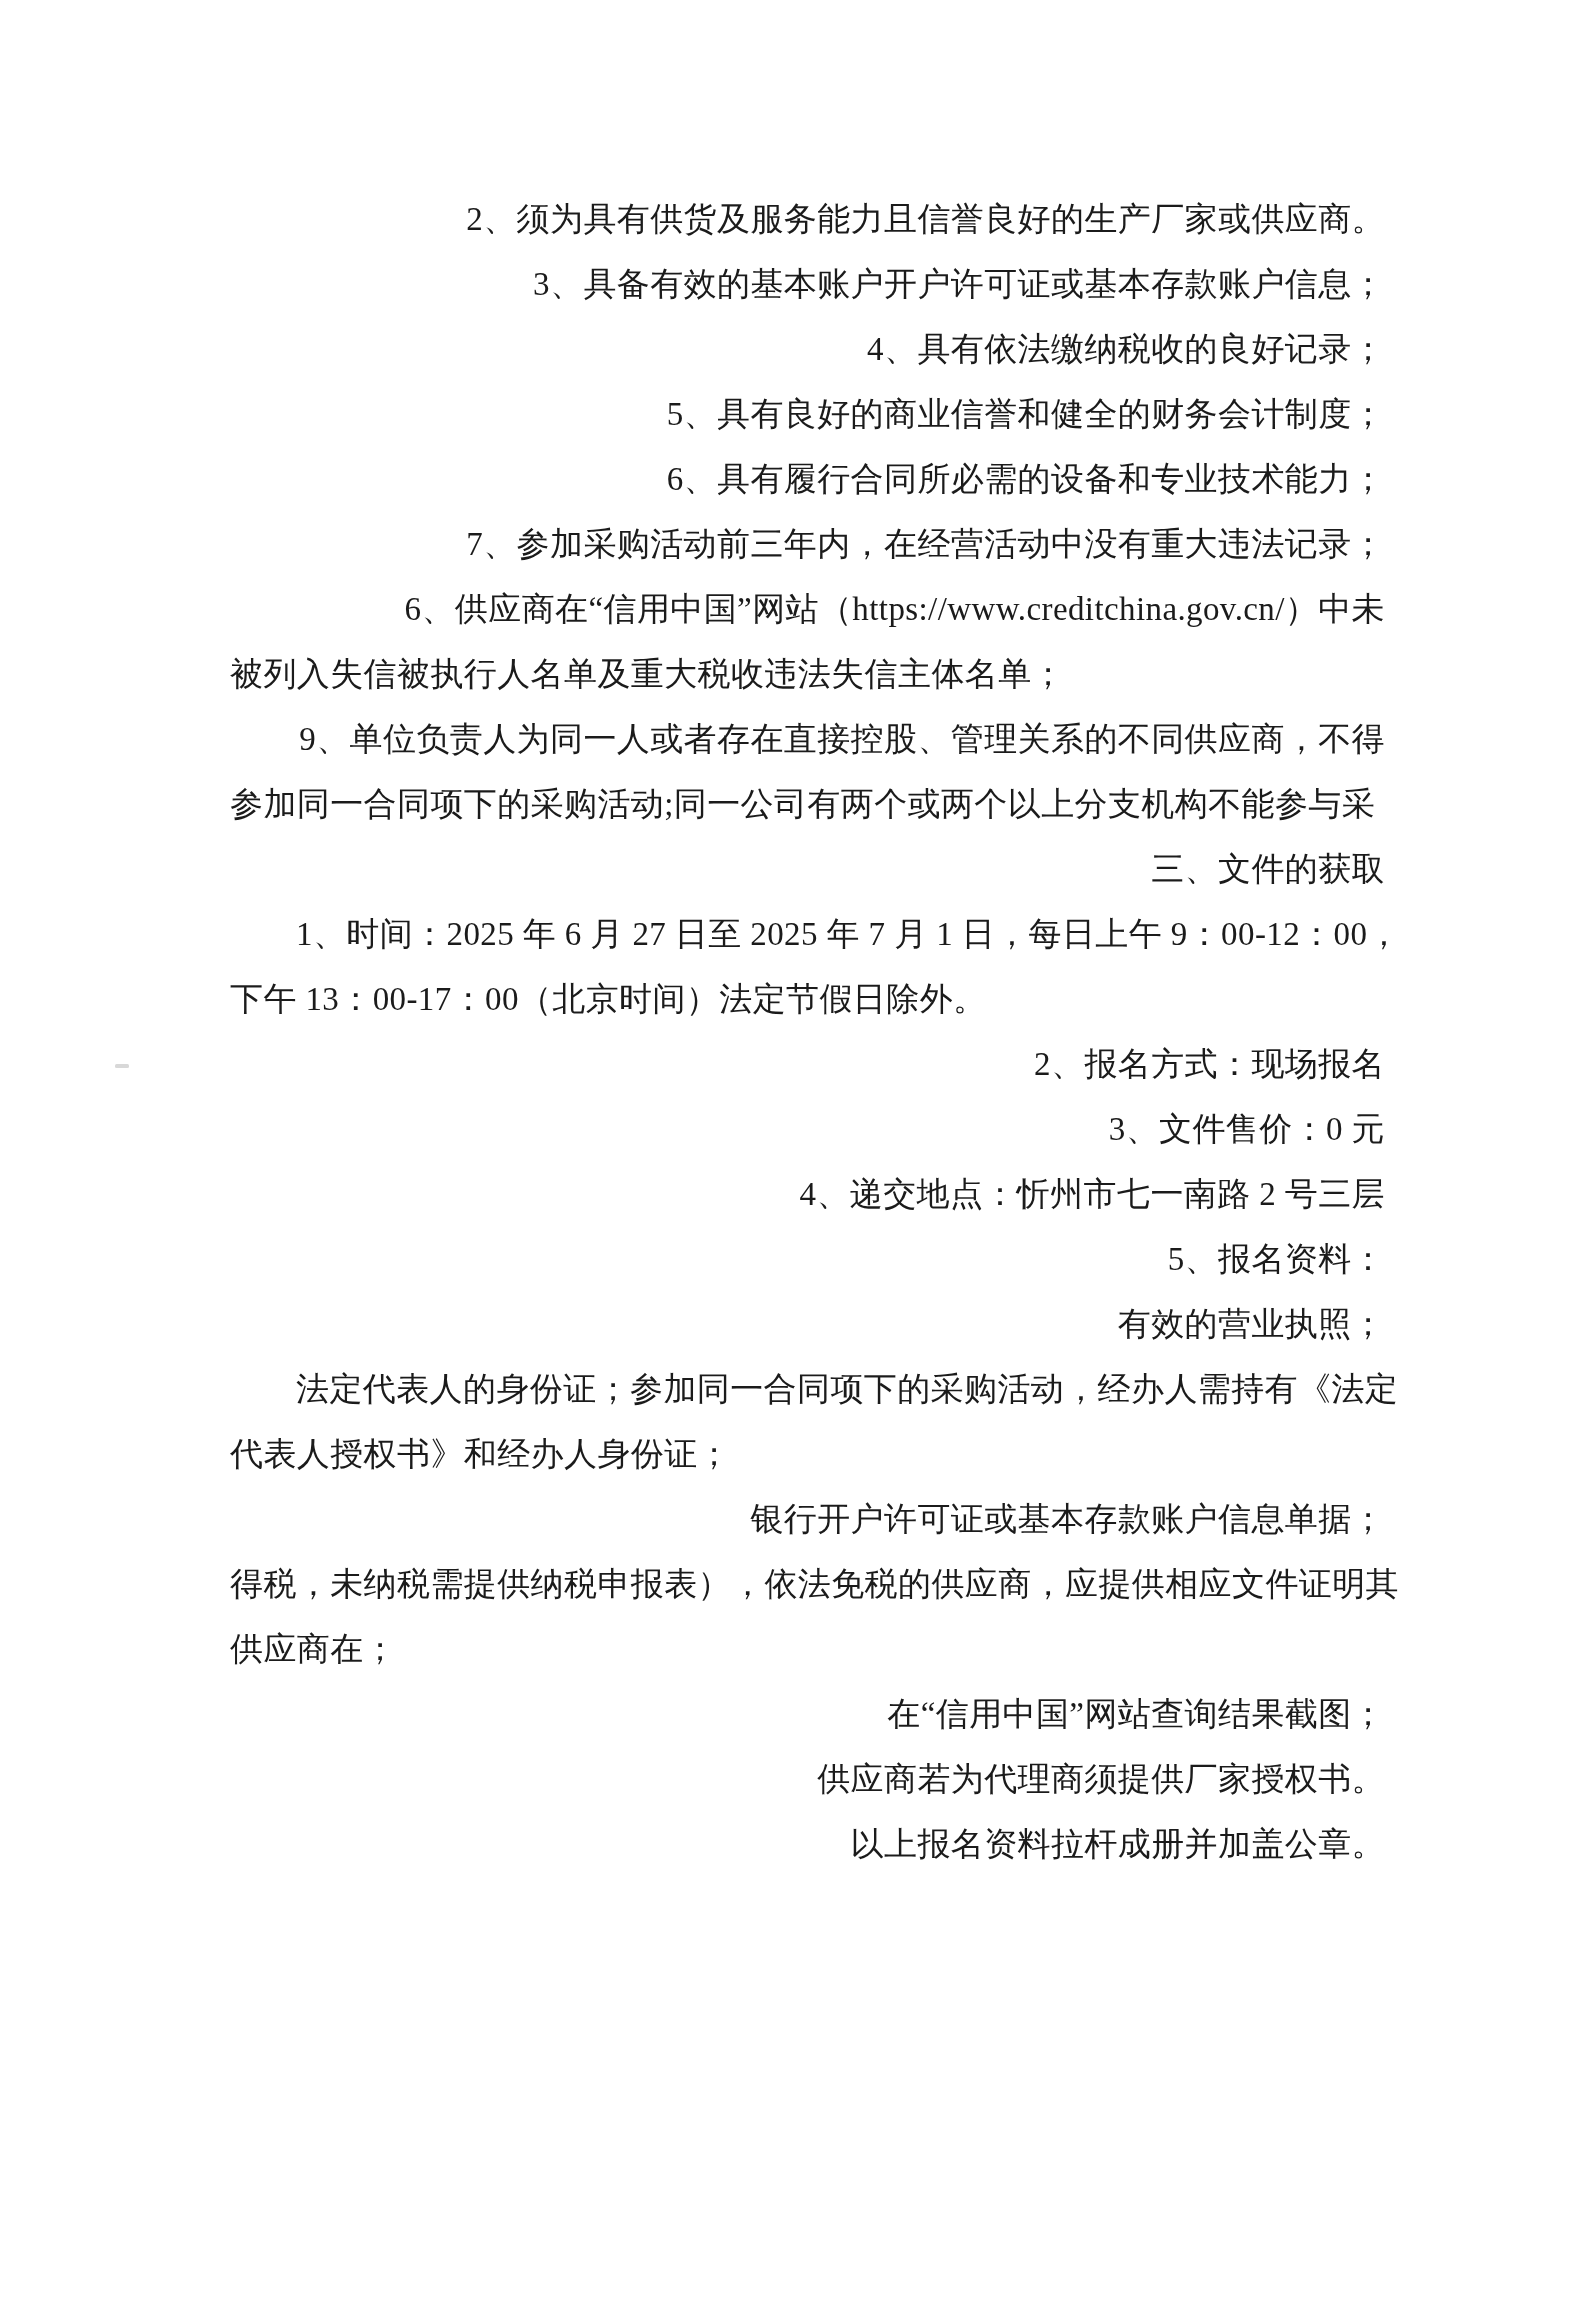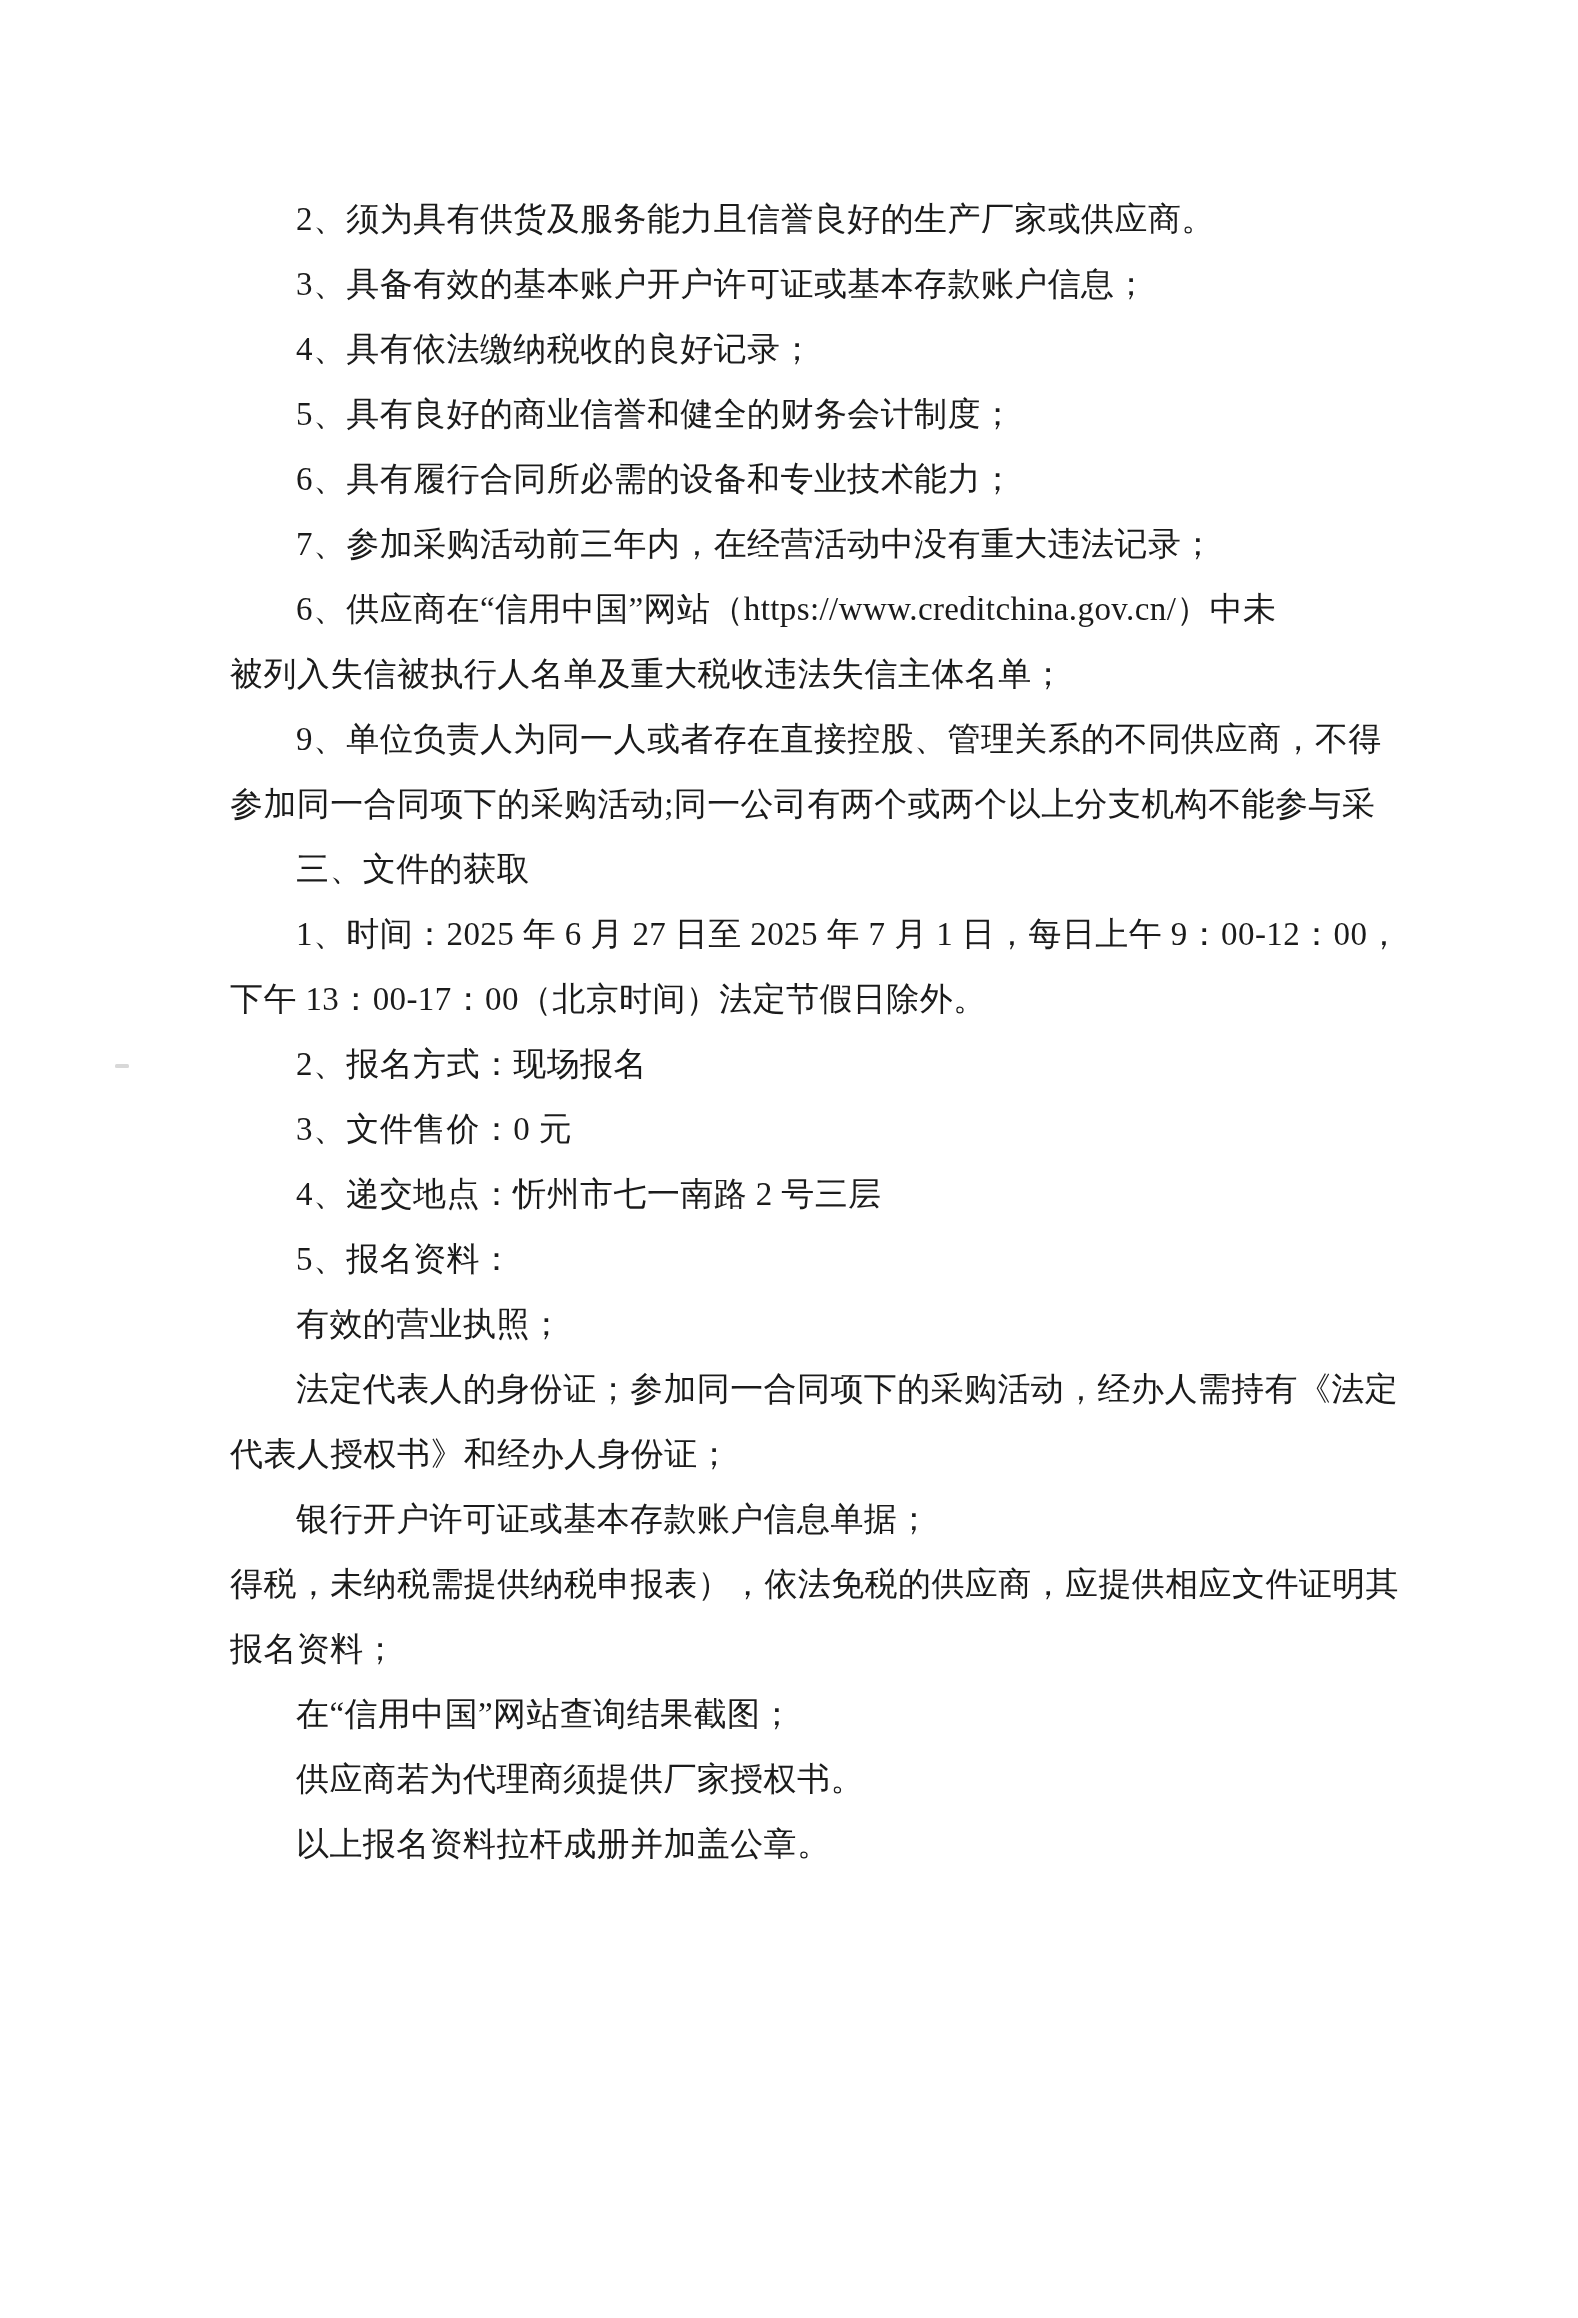--- a/index.html
+++ b/index.html
@@ -24,20 +24,21 @@
     line-height: 65px;
     color: #1b1b1b;
     letter-spacing: 0.4px;
   }
   .line {
     height: 65px;
     white-space: nowrap;
   }
   .line.indent {
     padding-left: 66px;
+    text-align: right;
   }
   .line.bold {
     font-weight: normal;
   }
   .speck {
     position: absolute;
     left: 115px;
     top: 1064px;
     width: 14px;
     height: 3.8px;
@@ -66,19 +67,19 @@
       <div class="line">下午 13：00-17：00（北京时间）法定节假日除外。</div>
       <div class="line indent">2、报名方式：现场报名</div>
       <div class="line indent">3、文件售价：0 元</div>
       <div class="line indent">4、递交地点：忻州市七一南路 2 号三层</div>
       <div class="line indent">5、报名资料：</div>
       <div class="line indent">有效的营业执照；</div>
       <div class="line indent">法定代表人的身份证；参加同一合同项下的采购活动，经办人需持有《法定</div>
       <div class="line">代表人授权书》和经办人身份证；</div>
       <div class="line indent">银行开户许可证或基本存款账户信息单据；</div>
       <div class="line">得税，未纳税需提供纳税申报表），依法免税的供应商，应提供相应文件证明其</div>
-      <div class="line">报名资料；</div>
+      <div class="line">供应商在；</div>
       <div class="line indent">在“信用中国”网站查询结果截图；</div>
       <div class="line indent">供应商若为代理商须提供厂家授权书。</div>
       <div class="line indent bold">以上报名资料拉杆成册并加盖公章。</div>
     </div>
 </div>
 
 
 </body></html>

